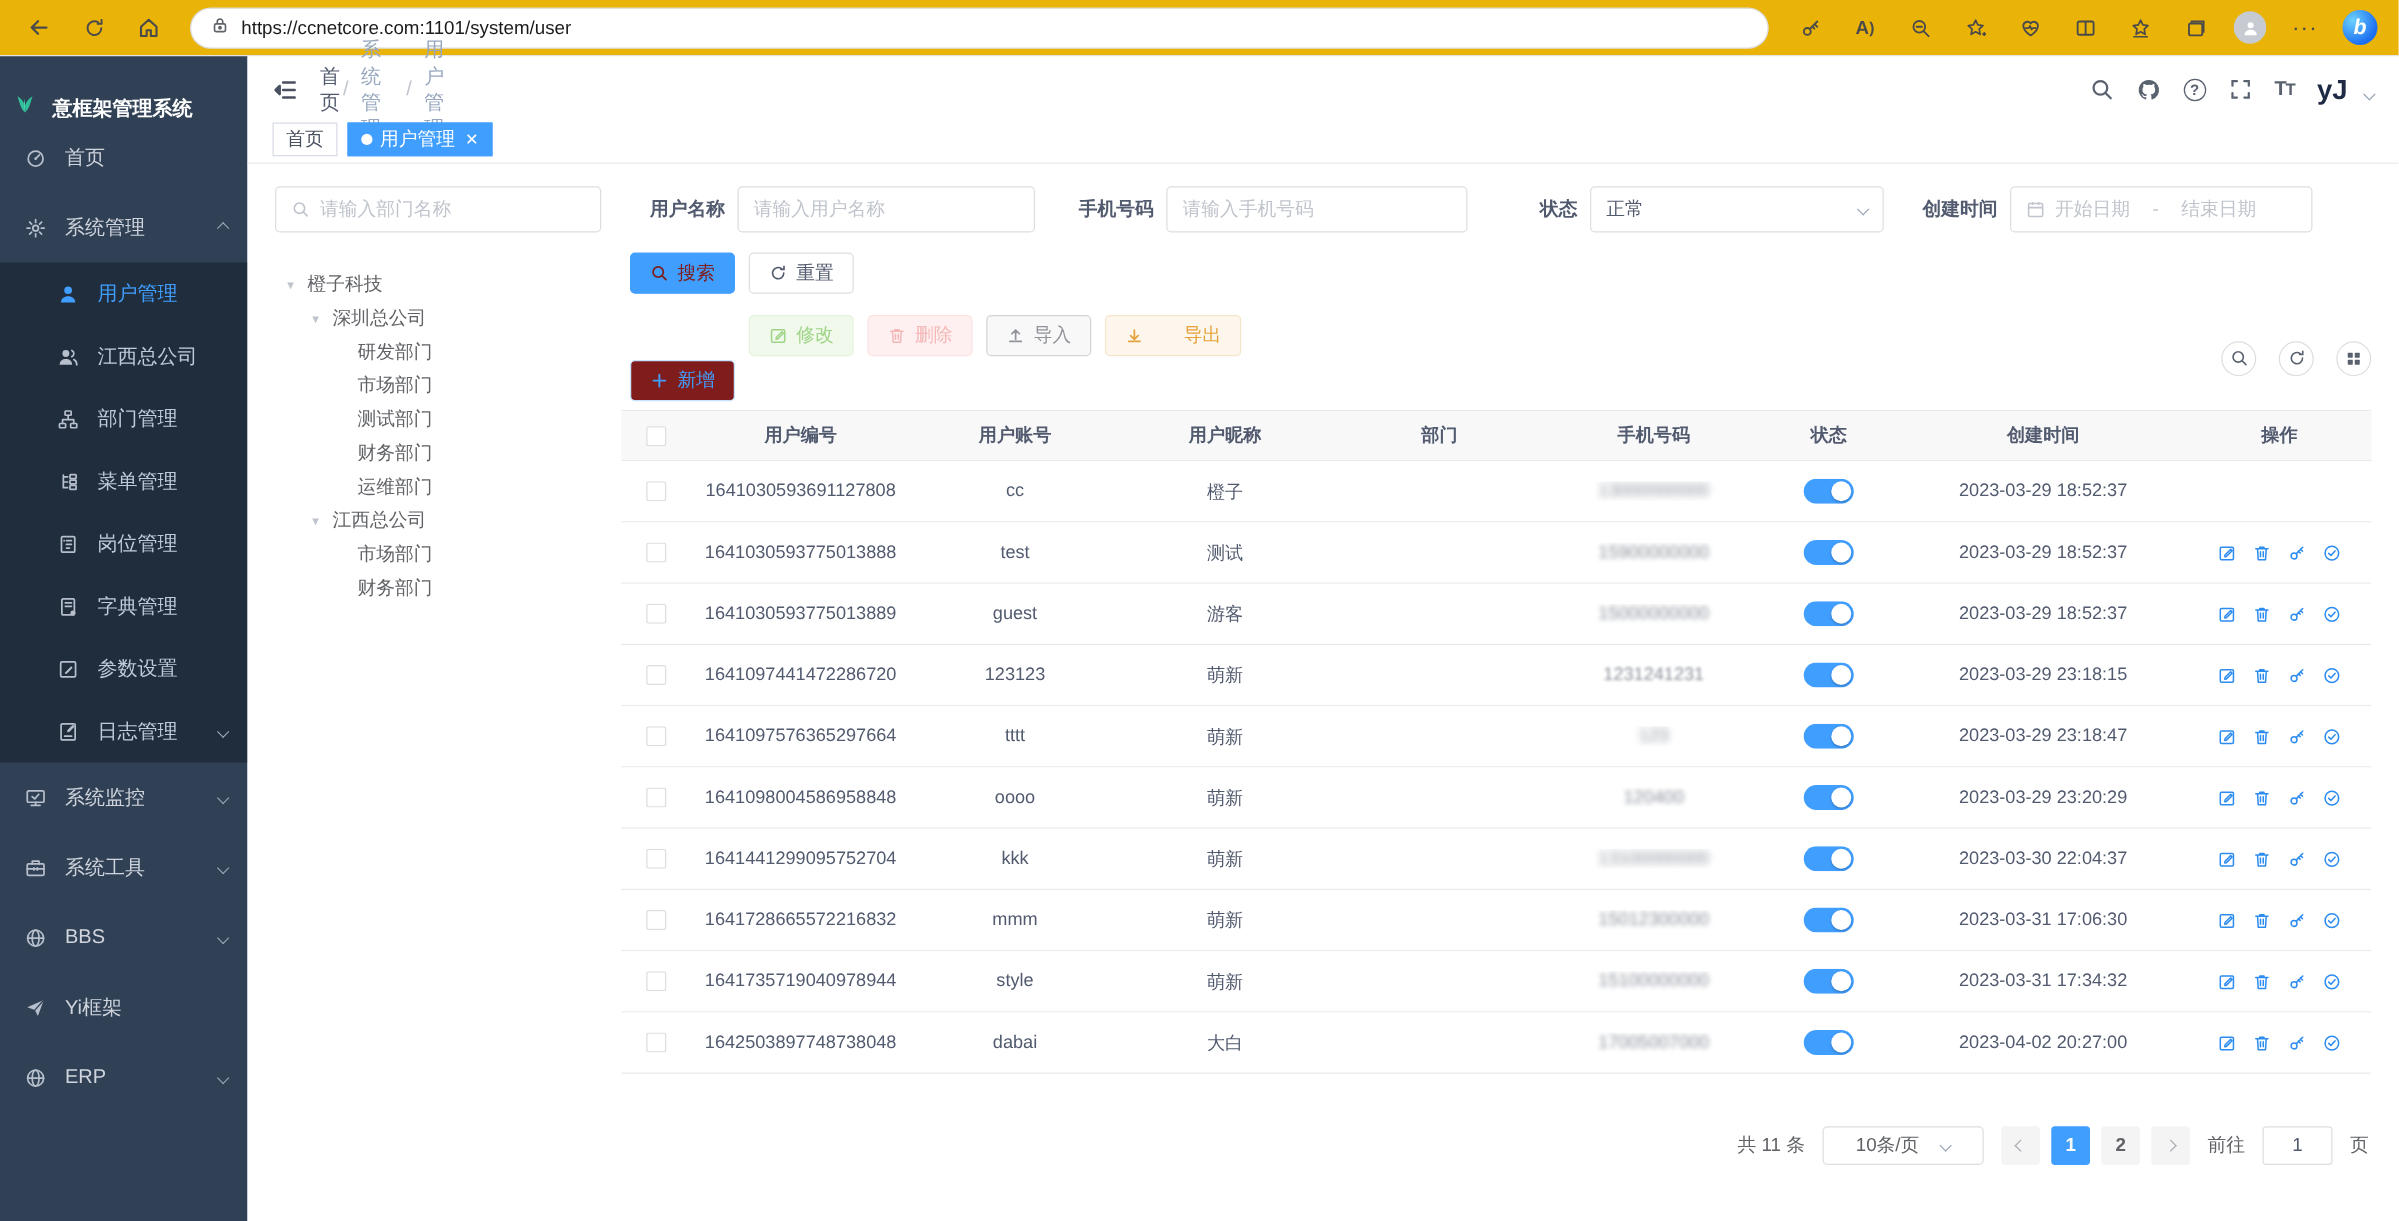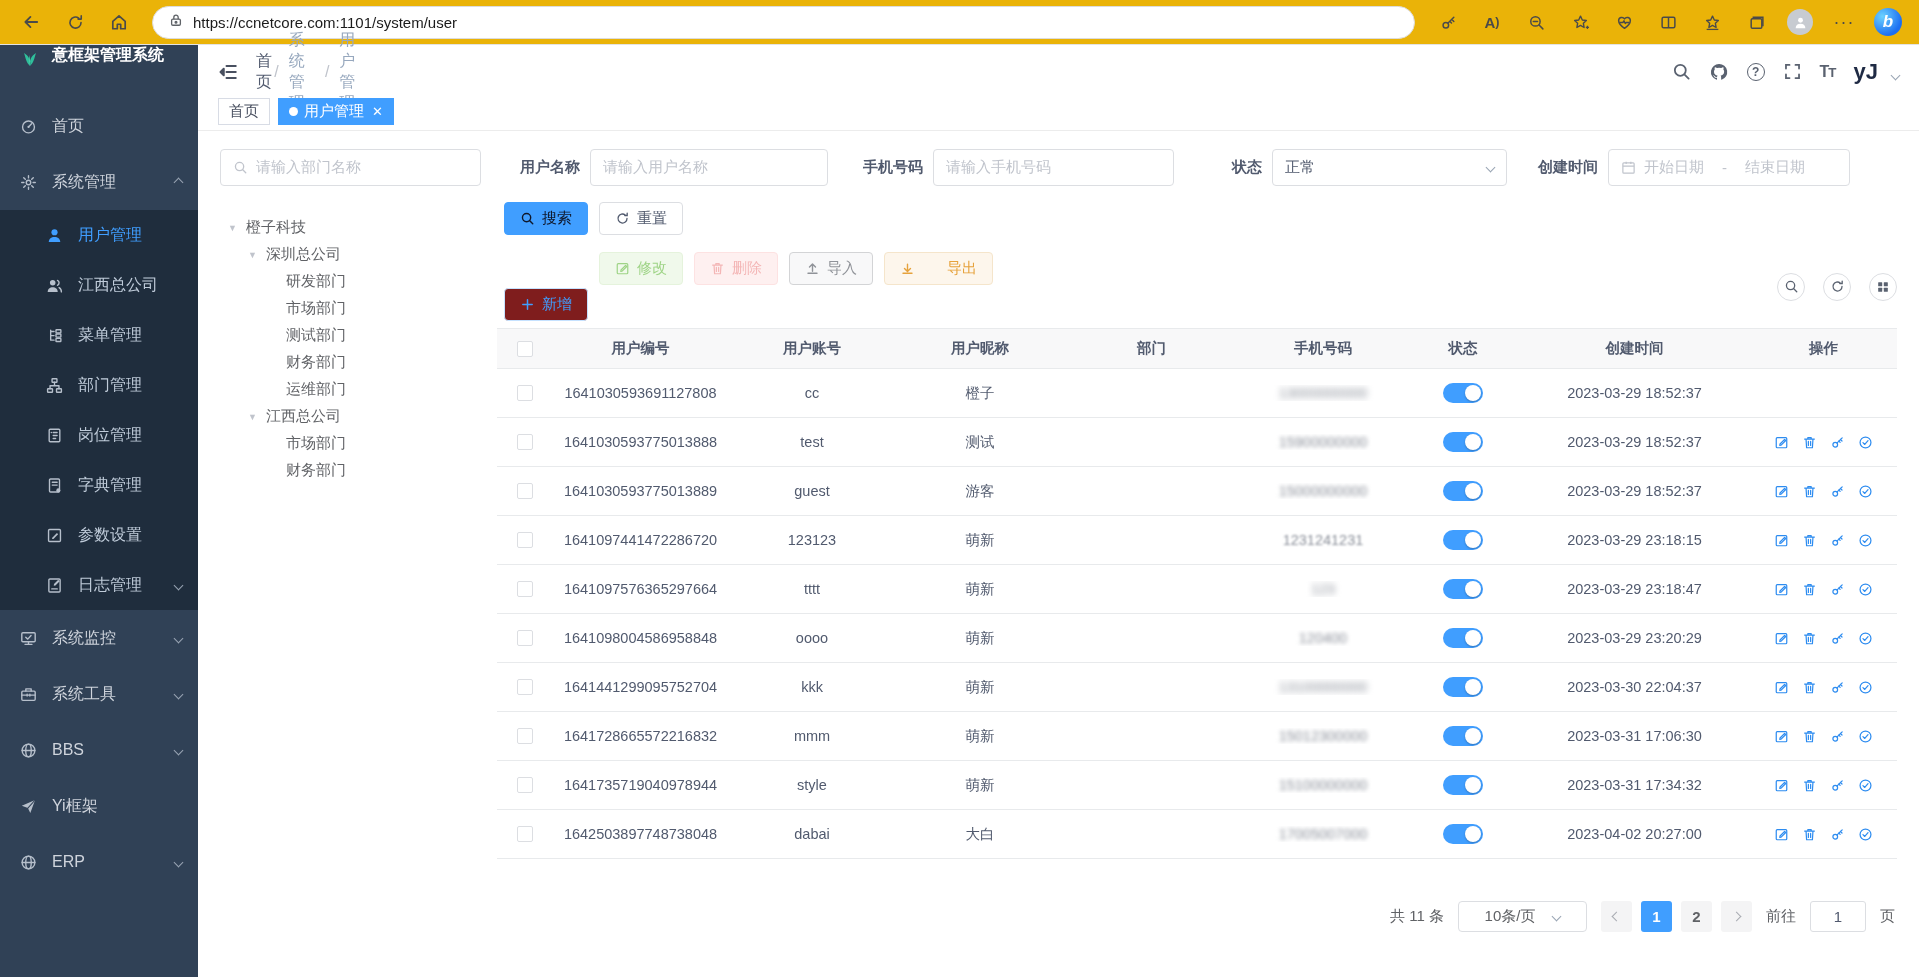--- a/index.html
+++ b/index.html
@@ -17,21 +17,21 @@
   .avatar-circle { width:26px; height:26px; border-radius:50%; background:#c7cbd1;
     display:flex; align-items:center; justify-content:center; color:#fff; }
   .bing-circle { width:28px; height:28px; border-radius:50%;
     background:radial-gradient(circle at 30% 30%, #6cd2ff, #1d6ff2 70%);
     color:#fff; font-weight:bold; font-style:italic; font-size:17px;
     display:flex; align-items:center; justify-content:center; }
 
   
   .app { display:flex; height:932px; }
   .sidebar { width:198px; background:#304156; flex:none; display:flex; flex-direction:column; }
-  .logo-row { height:53px; display:flex; align-items:flex-start; gap:10px; padding:0 18px; flex:none; }
+  .logo-row { height:53px; display:flex; align-items:flex-end; gap:10px; padding:0 8px; flex:none; }
   .logo-text { color:#fff; font-size:16px; font-weight:bold; white-space:nowrap; }
   .menu { flex:1; overflow:hidden; }
   .menu-item { height:56px; display:flex; align-items:center; gap:14px; padding:0 18px;
     color:#cfd4dc; font-size:16px; cursor:pointer; position:relative; }
   .submenu { background:#1f2d3d; }
   .submenu .menu-item { height:50px; padding-left:44px; color:#bfcbd9; }
   .menu-item.active { color:#409eff; }
   .menu-item .m-ico { width:20px; display:flex; justify-content:center; color:#b6bfcb; flex:none; }
   .menu-item.active .m-ico { color:#409eff; }
   .menu-item .m-chev { position:absolute; right:16px; }
@@ -81,21 +81,21 @@
 
   .filter-row { display:flex; align-items:center; margin-left:23px; }
   .f-label { font-weight:bold; color:#515a6e; font-size:15px; white-space:nowrap; margin-right:10px; }
   .f-gap { width:35px; flex:none; }
   .sel-chev { margin-left:auto; }
   .date-sep { color:#c0c4cc; margin:0 10px; }
 
   .btn { height:33px; border-radius:4px; border:1px solid #dcdee2; background:#fff;
     display:inline-flex; align-items:center; gap:7px; padding:0 15px; font-size:15px;
     color:#515a6e; cursor:pointer; }
-  .btn-primary { background:#409eff; border-color:#409eff; color:#0f172a; }
+  .btn-primary { background:#409eff; border-color:#409eff; color:#7f1d1d; }
   .row-actions { margin-top:16px; display:flex; gap:11px; margin-left:7px; }
   .toolbar { margin-top:17px; display:flex; align-items:center; margin-left:7px; }
   .toolbar .btns { display:flex; gap:11px; }
   .btn-add    { background:#7f1d1d; border-color:#c6e2ff; color:#409eff;margin-top:36px; }
   .btn-edit   { background:#f0f9eb; border-color:#e5f3dc; color:#9fd487; }
   .btn-del    { background:#fef0f0; border-color:#fde2e2; color:#f4b6b6; }
   .btn-import { background:#f8f8f9; border-color:#d3d4d6; color:#909399; }
   .btn-export { background:#fdf6ec; border-color:#f5e5cb; color:#e6a23c;gap:32px; }
   .tool-circles { margin-left:auto; display:flex; gap:18px; }
   .circle-btn { width:28px; height:28px; border-radius:50%; border:1px solid #dcdee2;
@@ -265,38 +265,38 @@
                 <circle cx="6.3" cy="5.4" r="2.6" fill="currentColor" stroke="none"></circle>
                 <path d="M1.6 14c0-2.9 2.1-4.4 4.7-4.4S11 11.1 11 14z" fill="currentColor" stroke="none"></path>
                 <path d="M10.8 3.2a2.5 2.5 0 0 1 0 4.6M12.3 10c1.4.7 2.2 2 2.2 4"></path>
               </svg>
             </span>
             <span>江西总公司</span>
           </div>
           <div class="menu-item">
             <span class="m-ico">
               <svg width="17" height="17" viewBox="0 0 16 16" fill="none" stroke="currentColor" stroke-width="1.3" stroke-linecap="round" stroke-linejoin="round">
+                <rect x="5.7" y="1.7" width="4.6" height="3.2" rx=".5"></rect>
+                <rect x="1.5" y="11.1" width="4.6" height="3.2" rx=".5"></rect>
+                <rect x="9.9" y="11.1" width="4.6" height="3.2" rx=".5"></rect>
+                <path d="M8 4.9v3.3M3.8 11.1V8.2h8.4v2.9"></path>
+              </svg>
+            </span>
+            <span>部门管理</span>
+          </div>
+          <div class="menu-item">
+            <span class="m-ico">
+              <svg width="17" height="17" viewBox="0 0 16 16" fill="none" stroke="currentColor" stroke-width="1.3" stroke-linecap="round" stroke-linejoin="round">
                 <path d="M4.4 3v9.4M4.4 4.2h3.2M4.4 8.1h3.2M4.4 12.4h3.2"></path>
                 <rect x="9.4" y="2.6" width="4.6" height="2.9" rx=".5"></rect>
                 <rect x="9.4" y="6.6" width="4.6" height="2.9" rx=".5"></rect>
                 <rect x="9.4" y="10.7" width="4.6" height="2.9" rx=".5"></rect>
               </svg>
             </span>
             <span>菜单管理</span>
-          </div>
-          <div class="menu-item">
-            <span class="m-ico">
-              <svg width="17" height="17" viewBox="0 0 16 16" fill="none" stroke="currentColor" stroke-width="1.3" stroke-linecap="round" stroke-linejoin="round">
-                <rect x="5.7" y="1.7" width="4.6" height="3.2" rx=".5"></rect>
-                <rect x="1.5" y="11.1" width="4.6" height="3.2" rx=".5"></rect>
-                <rect x="9.9" y="11.1" width="4.6" height="3.2" rx=".5"></rect>
-                <path d="M8 4.9v3.3M3.8 11.1V8.2h8.4v2.9"></path>
-              </svg>
-            </span>
-            <span>部门管理</span>
           </div>
           <div class="menu-item">
             <span class="m-ico">
               <svg width="17" height="17" viewBox="0 0 16 16" fill="none" stroke="currentColor" stroke-width="1.3" stroke-linecap="round" stroke-linejoin="round">
                 <rect x="3" y="2.1" width="10" height="11.8" rx="1"></rect>
                 <path d="M6.8 5.2h3.6M6.8 8h3.6M6.8 10.8h2.2M5 5.2h.01" stroke-width="1.4"></path>
               </svg>
             </span>
             <span>岗位管理</span>
           </div>

